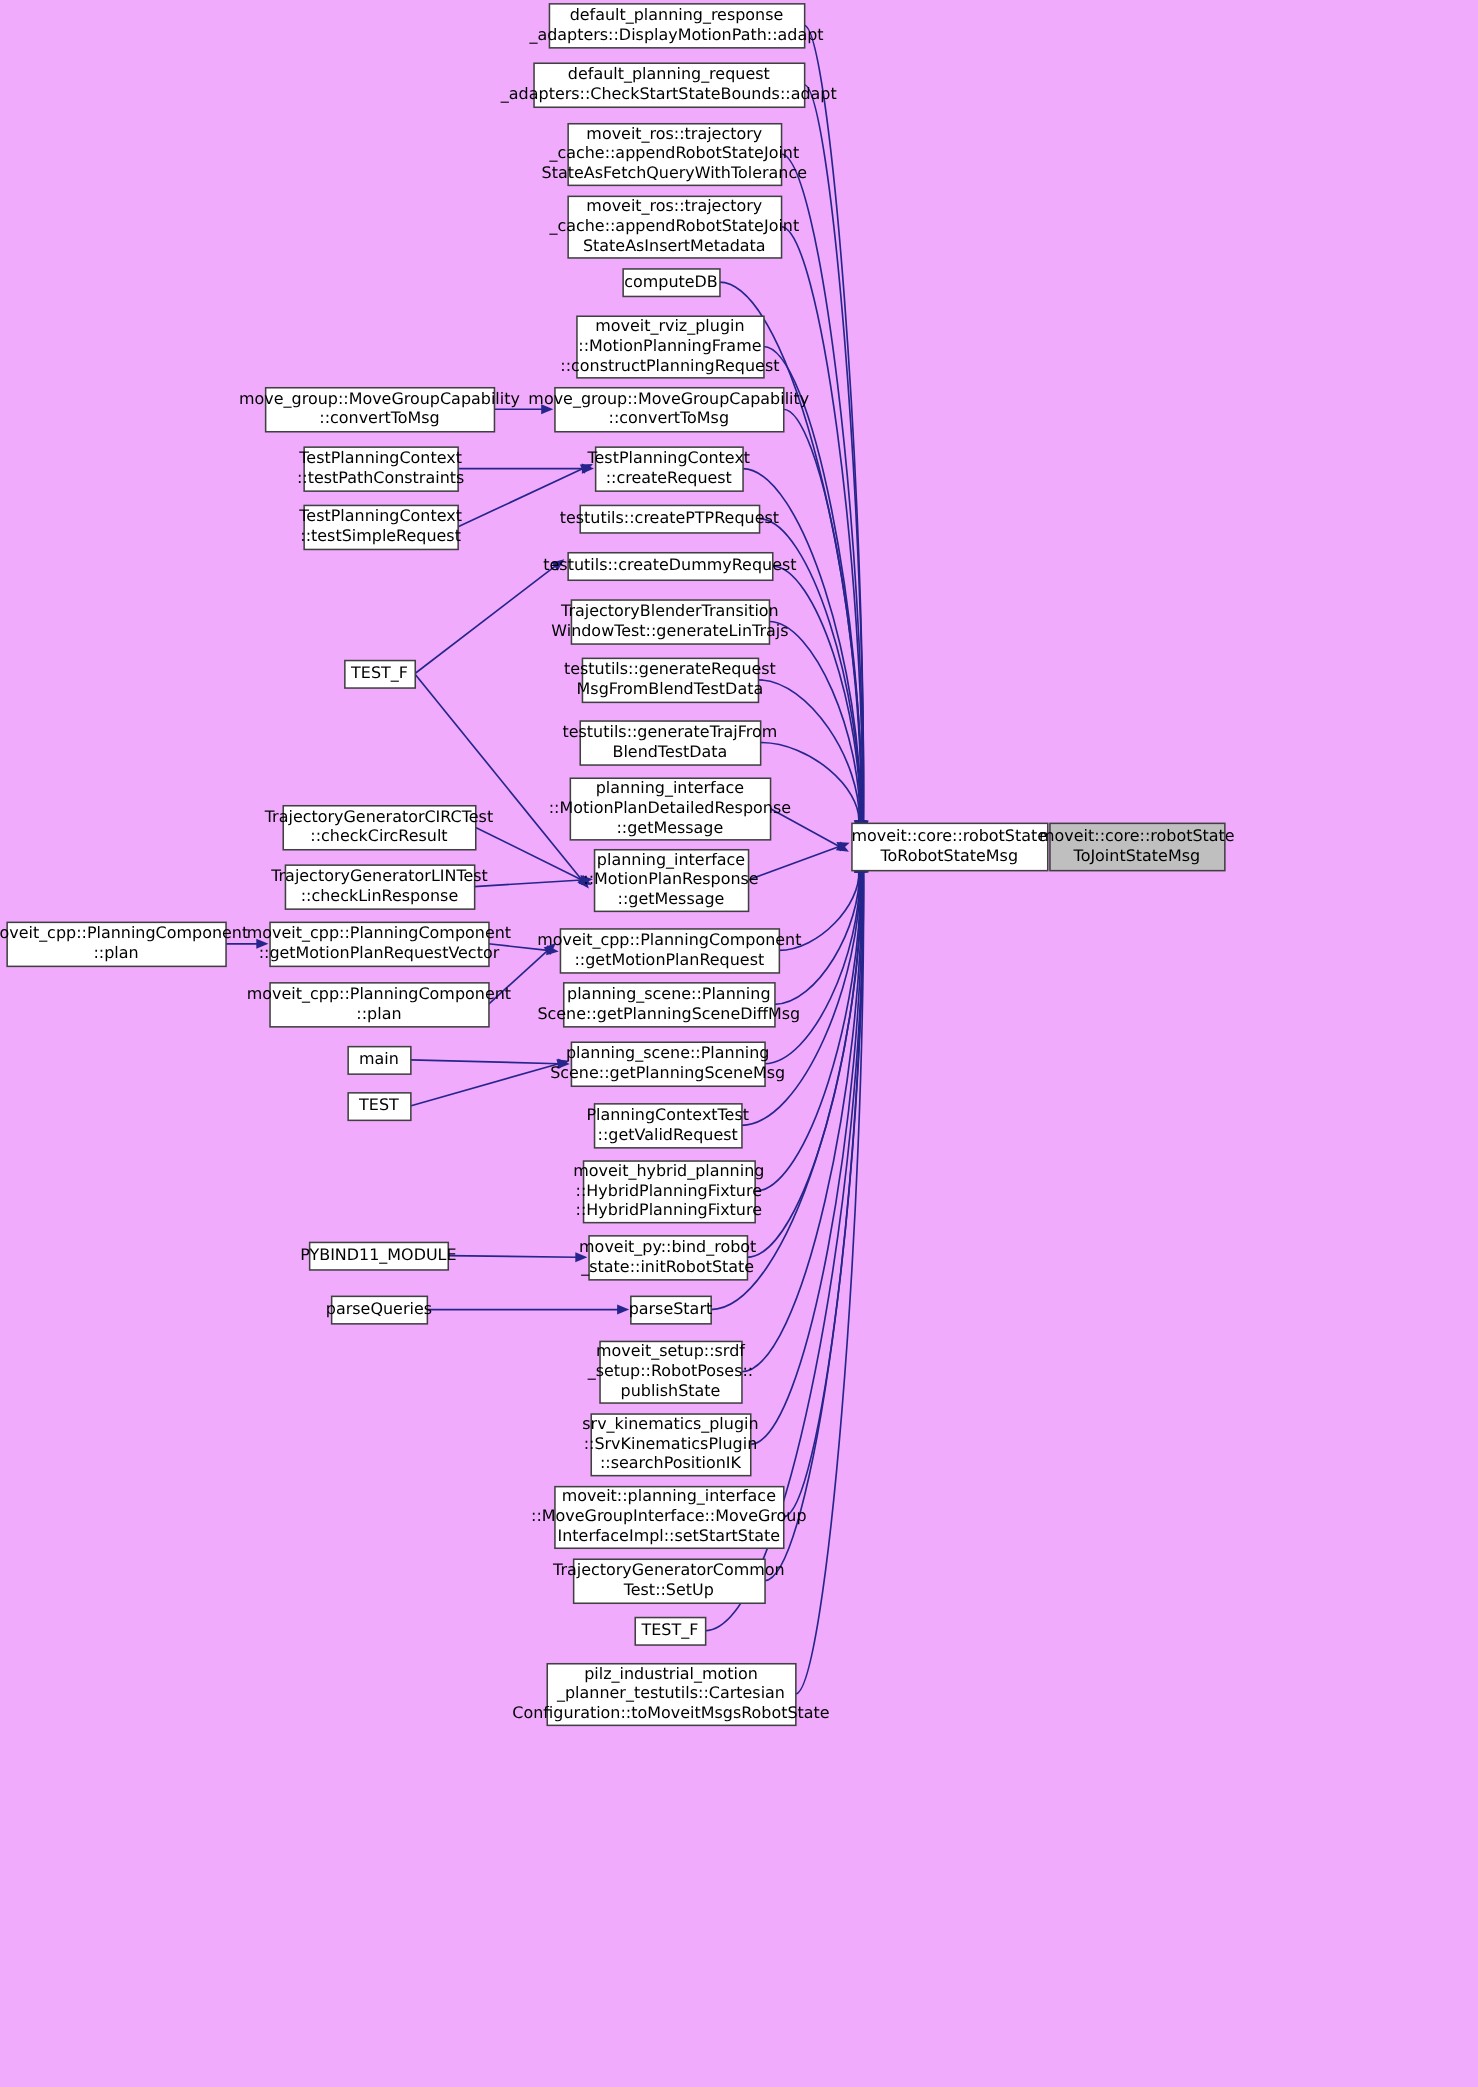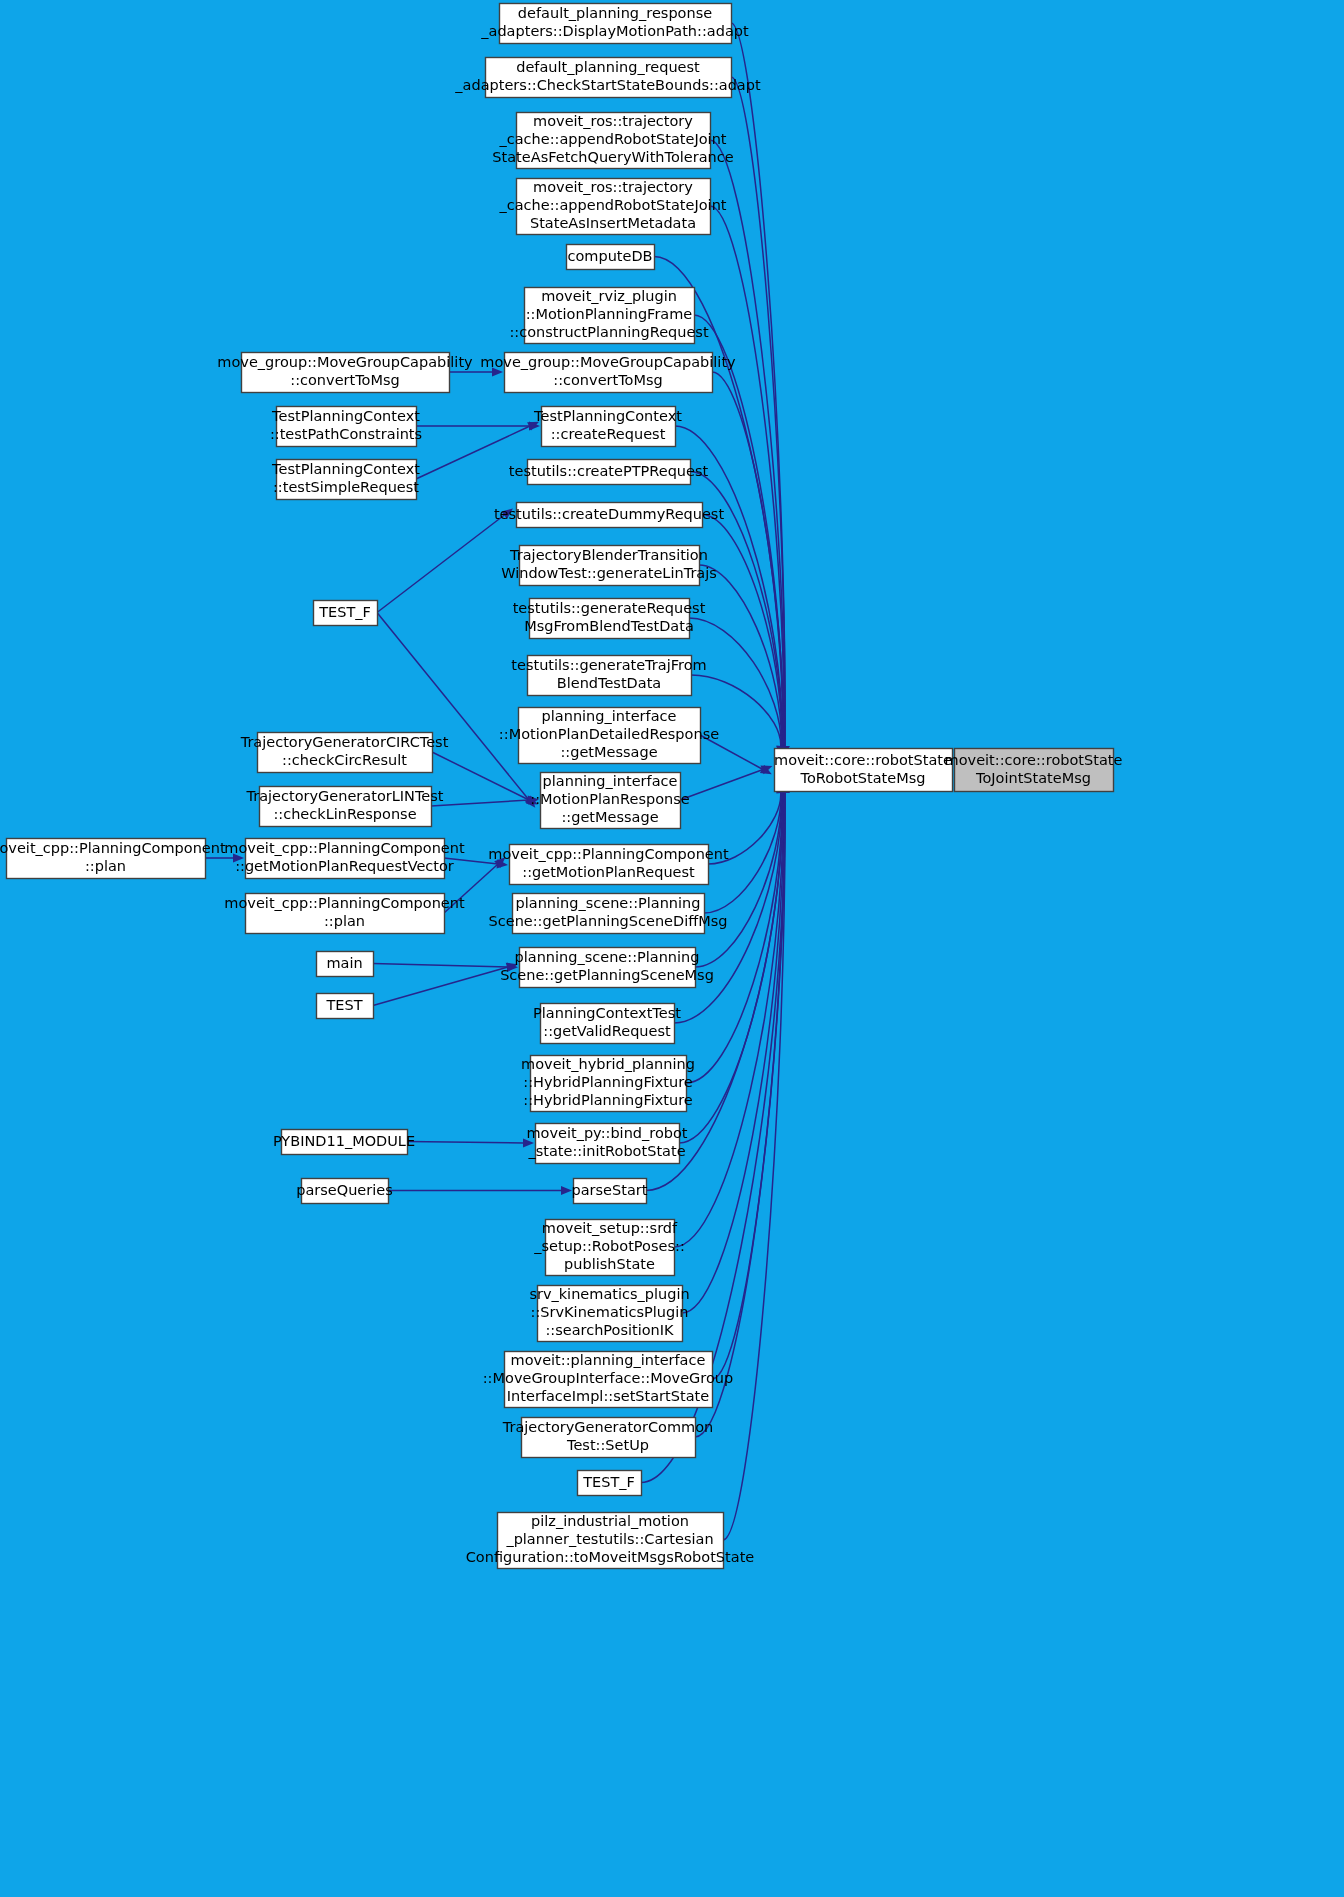--- a/index.html
+++ b/index.html
@@ -4,21 +4,21 @@
 <style>
   html, body {
     margin: 0;
     padding: 0;
     background: #ffffff;
   }
   #canvas-wrap {
     position: relative;
     width: 1344px;
     height: 1897px;
-    background: #0ea5e9;
+    background: #f0abfc;
     overflow: hidden;
   }
   svg#graph {
     position: absolute;
     top: 0; left: 0;
     width: 1344px;
     height: 1897px;
     display: block;
   }
   .node-rect {

